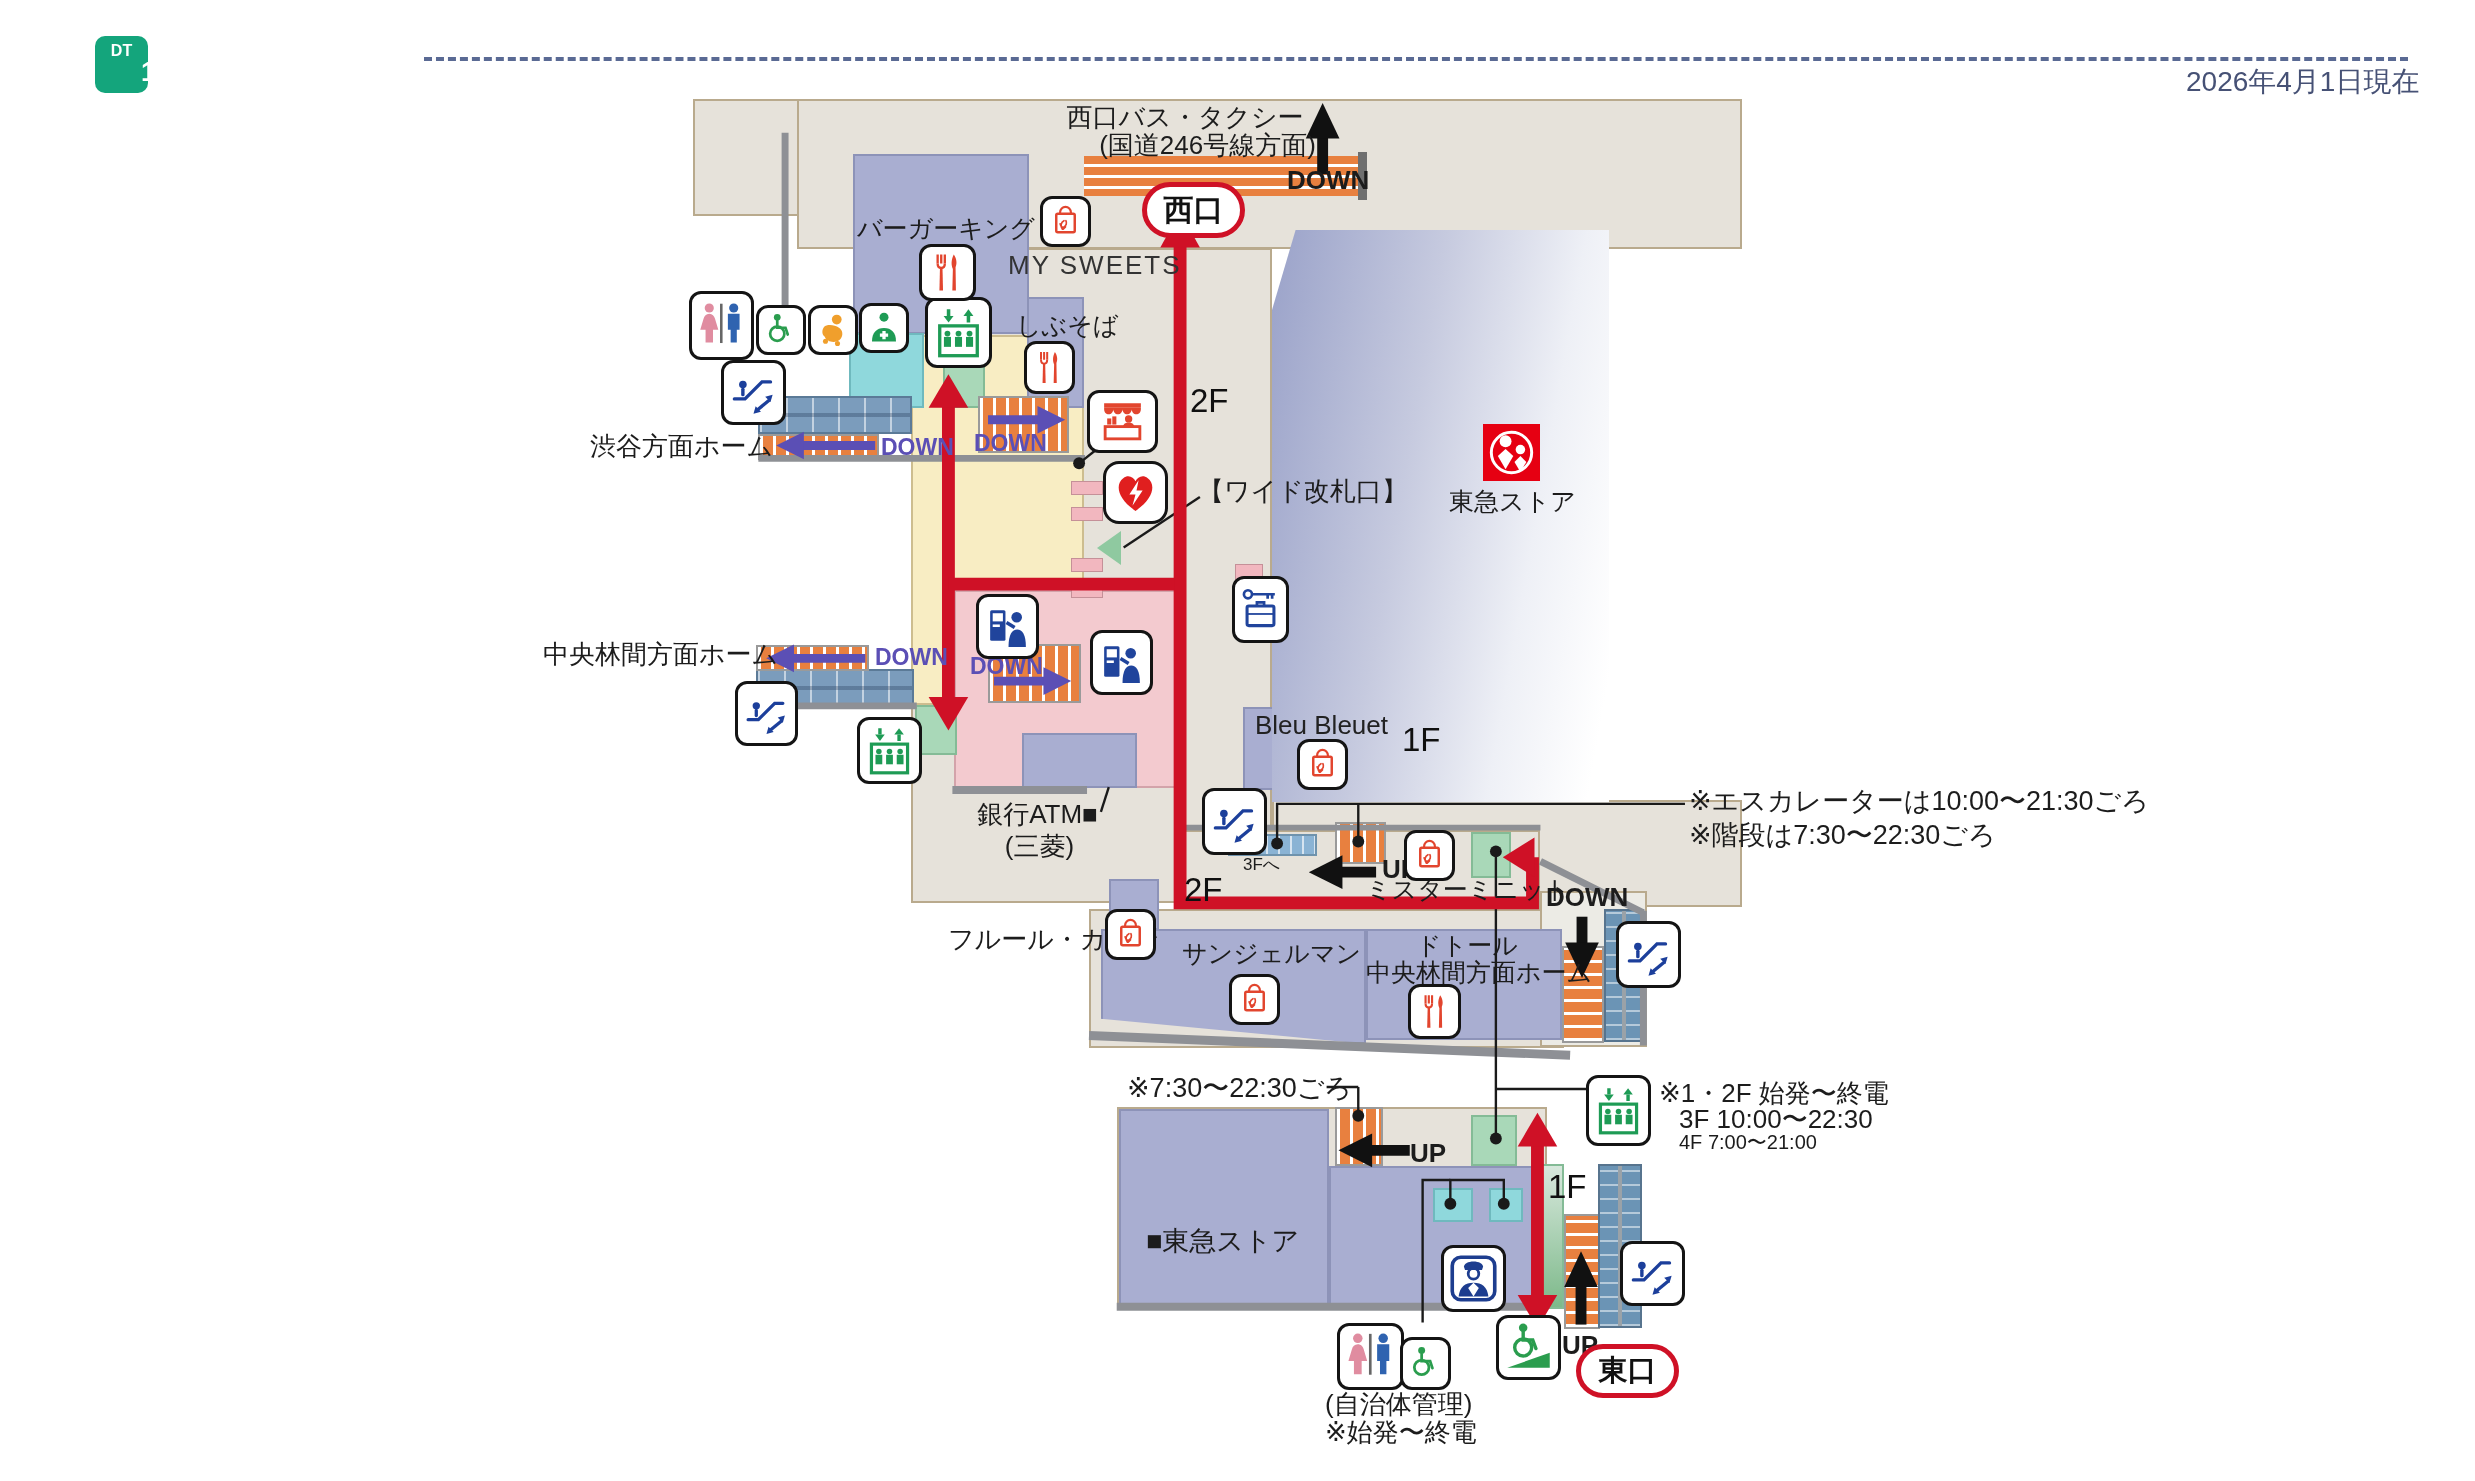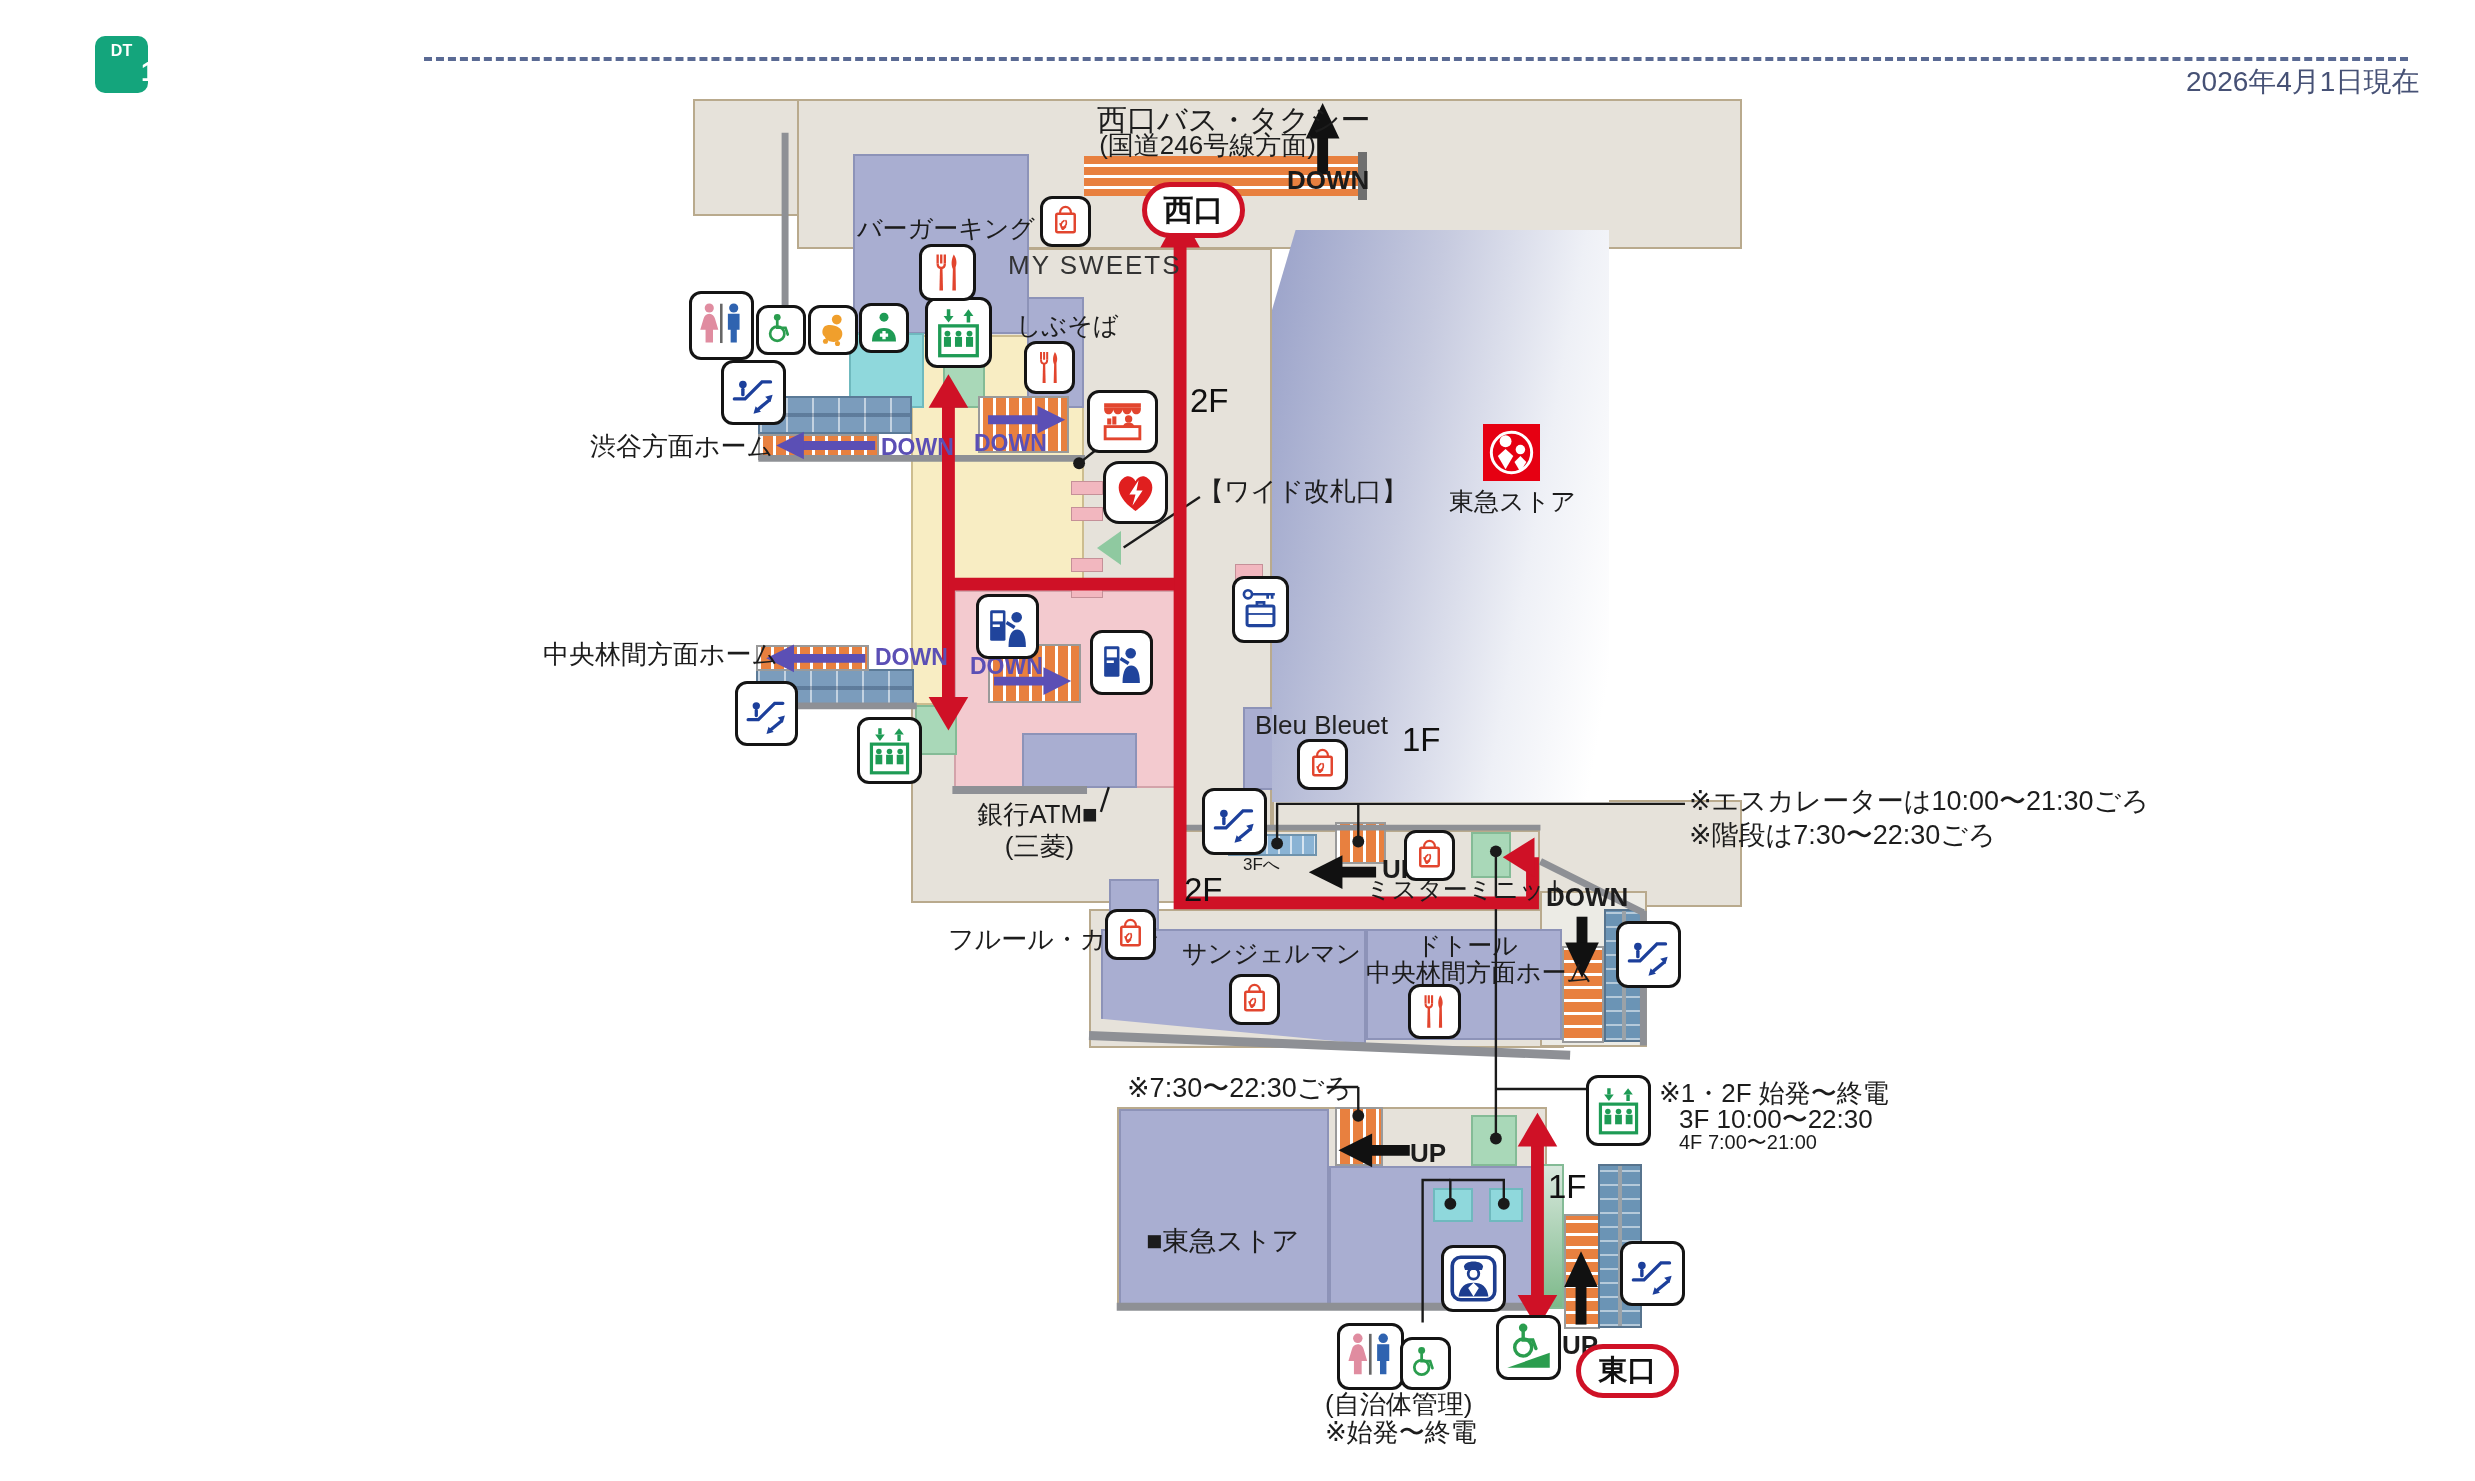--- a/index.html
+++ b/index.html
@@ -471,21 +471,21 @@
     </div>
   <div class="ic" style="left:1620px;top:1241px;width:65px;height:65px">
       <svg viewBox="0 0 52 52" width="51" height="51">
         <use href="#s-esc"></use>
       </svg>
     </div>
   <div class="blk" style="left:1483px;top:424px;width:57px;height:57px;z-index:40"><svg width="57" height="57" viewBox="0 0 58 58">
         <use href="#s-tokyu"></use>
       </svg></div>
 
-  <div class="lbl c" style="left:1097px;top:103px;width:238px;font-size:30px">西口バス・タクシー</div>
+  <div class="lbl c" style="left:1066px;top:103px;width:238px;font-size:26px">西口バス・タクシー</div>
   <div class="lbl c" style="left:1074px;top:131px;width:267px;font-size:26px">(国道246号線方面)</div>
   <div class="lbl b" style="left:1287px;top:166px;font-size:26px">DOWN</div>
   <div class="lbl c" style="left:857px;top:214px;width:168px;font-size:25px">バーガーキング</div>
   <div class="lbl" style="left:1008px;top:251px;font-size:26px;color:#333;letter-spacing:2px">MY SWEETS</div>
   <div class="lbl" style="left:1016px;top:311px;font-size:25px">しぶそば</div>
   <div class="lbl" style="left:590px;top:432px;font-size:26px">渋谷方面ホーム</div>
   <div class="lbl pu" style="left:881px;top:434px;font-size:23px">DOWN</div>
   <div class="lbl pu" style="left:974px;top:430px;font-size:23px">DOWN</div>
   <div class="lbl flr" style="left:1190px;top:382px">2F</div>
   <div class="lbl" style="left:1198px;top:477px;font-size:26px">【ワイド改札口】</div>

